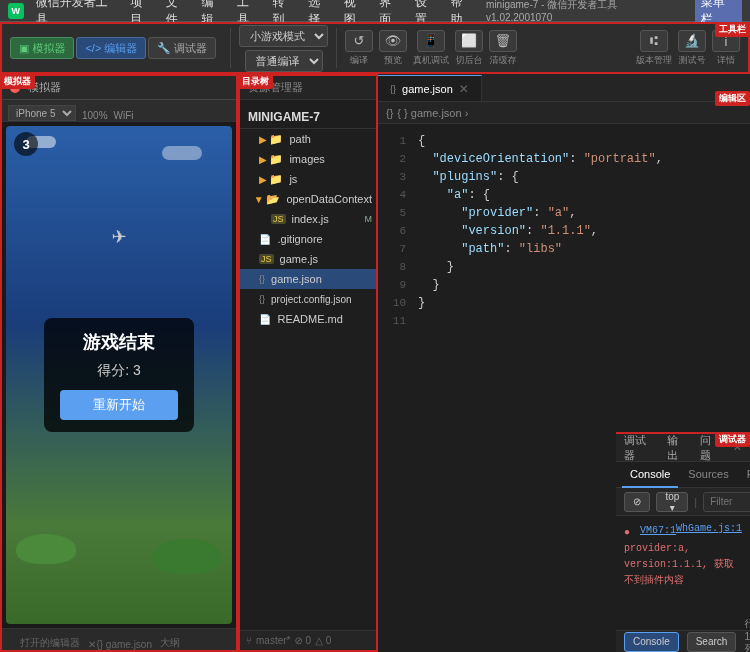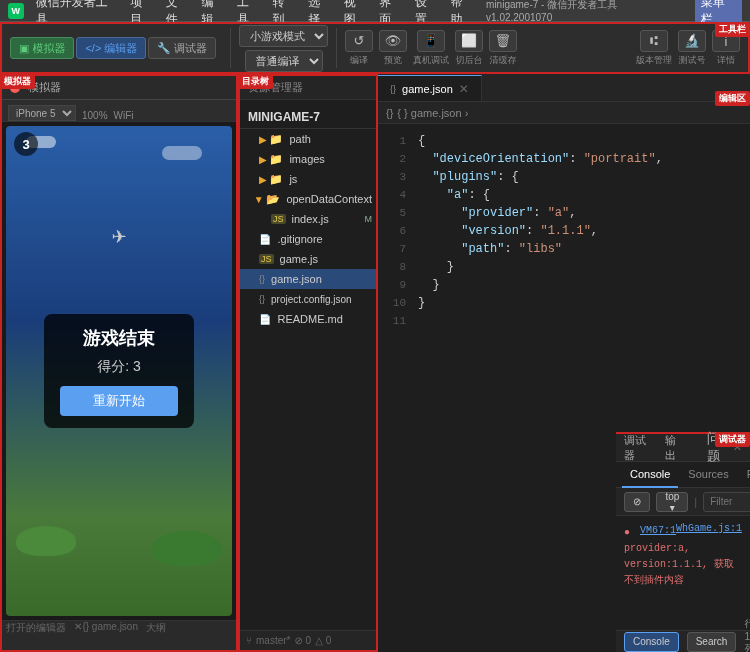--- a/index.html
+++ b/index.html
@@ -255,26 +255,26 @@
       background: #5a9ff0;
       color: white;
       border: none;
       border-radius: 4px;
       padding: 6px 20px;
       font-size: 13px;
       cursor: pointer;
       width: 100%;
     }
     .bottom-status {
-      height: 30px;
+      height: 22px;
       background: #2a2a2a;
       border-top: 1px solid #333;
       display: flex;
-      align-items: flex-start;
-      padding: 0 4px;
+      align-items: flex-end;
+      padding: 0 18px;
       font-size: 10px;
       color: #666;
       gap: 8px;
     }
 
     
     .filetree-panel {
       width: 140px;
       min-width: 140px;
       background: #1e1e1e;
@@ -782,21 +782,21 @@
         <div class="code-line"><span class="kw-punct">}</span></div>
       </div>
     </div>
 
     <div class="debug-panel">
       <span class="annotation-label" style="top:-2px; right:0;">调试器</span>
 
       <div class="debug-tabs">
         <span style="font-size:11px;color:#aaa;cursor:pointer;">调试器</span>
         <span style="font-size:11px;color:#aaa;cursor:pointer;">输出</span>
-        <span style="font-size:14px;color:#aaa;cursor:pointer;text-align:right;">问题</span>
+        <span style="font-size:11px;color:#aaa;cursor:pointer;">问题</span>
         <span style="margin-left:auto;cursor:pointer;color:#666;">✕</span>
       </div>
 
       <div style="height:26px;background:#1e1e1e;border-bottom:1px solid #333;display:flex;align-items:center;padding:0 6px;gap:2px;">
         <div class="debug-tab active">Console</div>
         <div class="debug-tab">Sources</div>
         <div class="debug-tab">Performance</div>
 
       </div>
 

